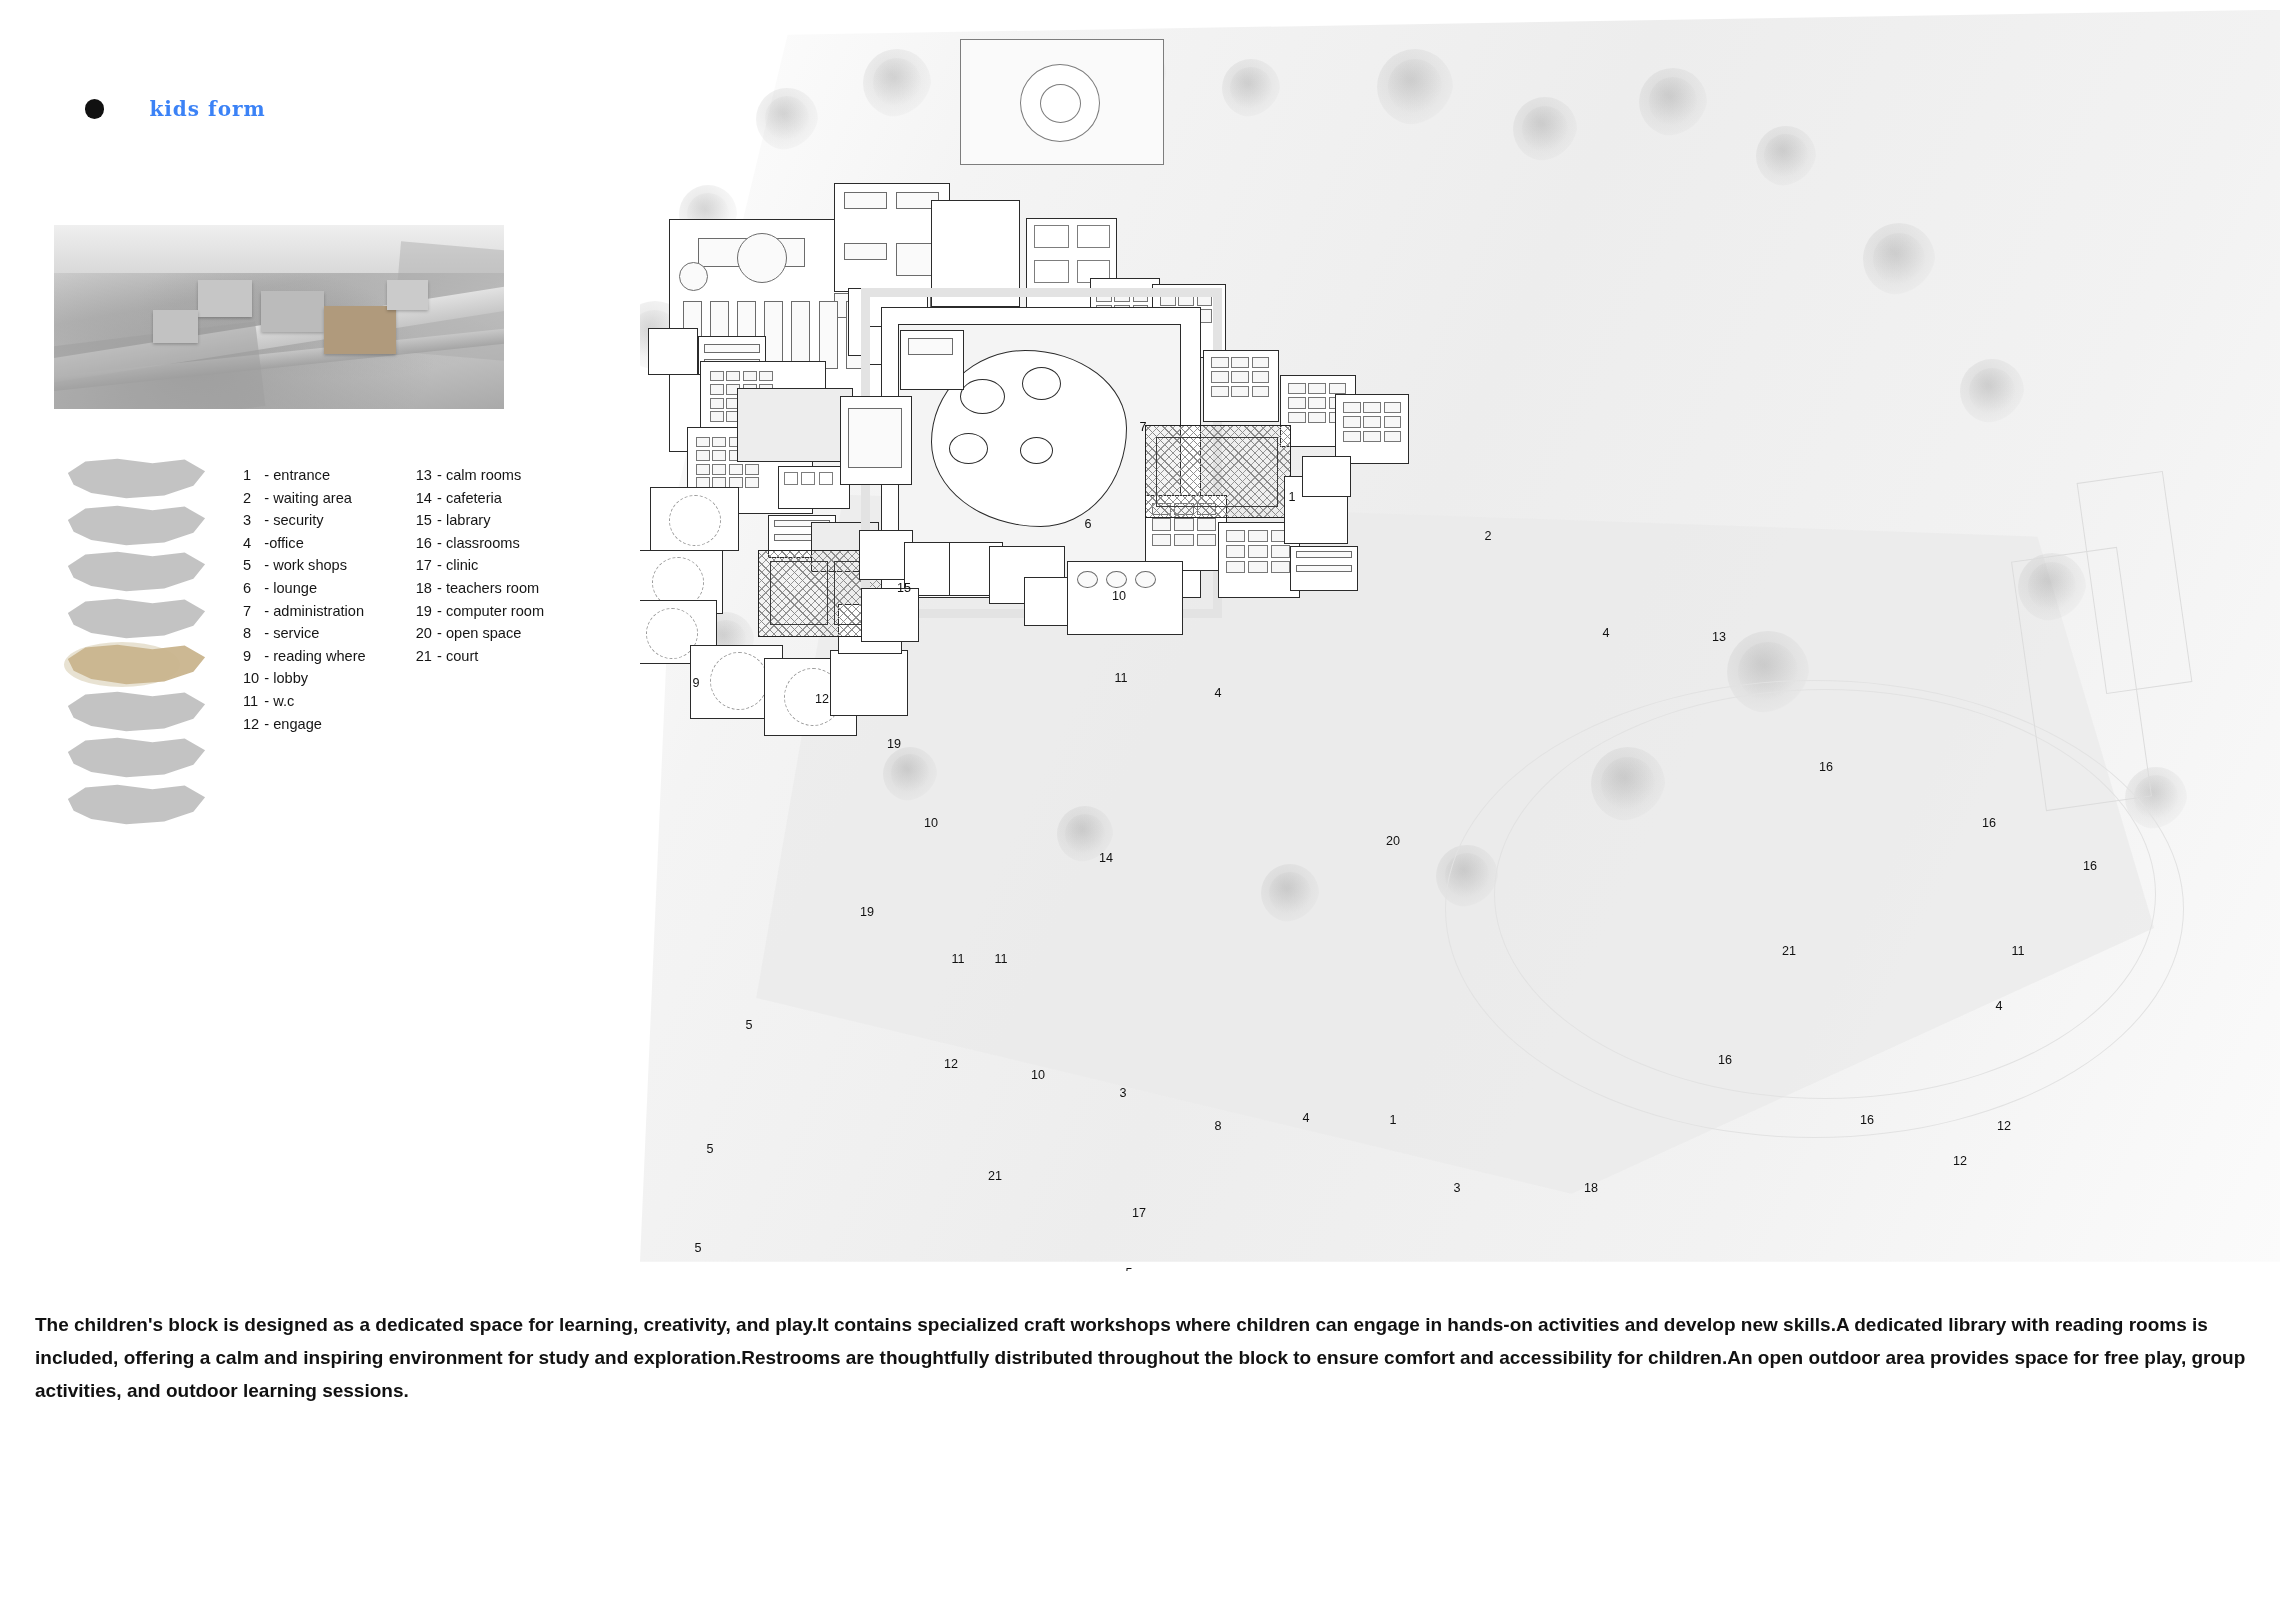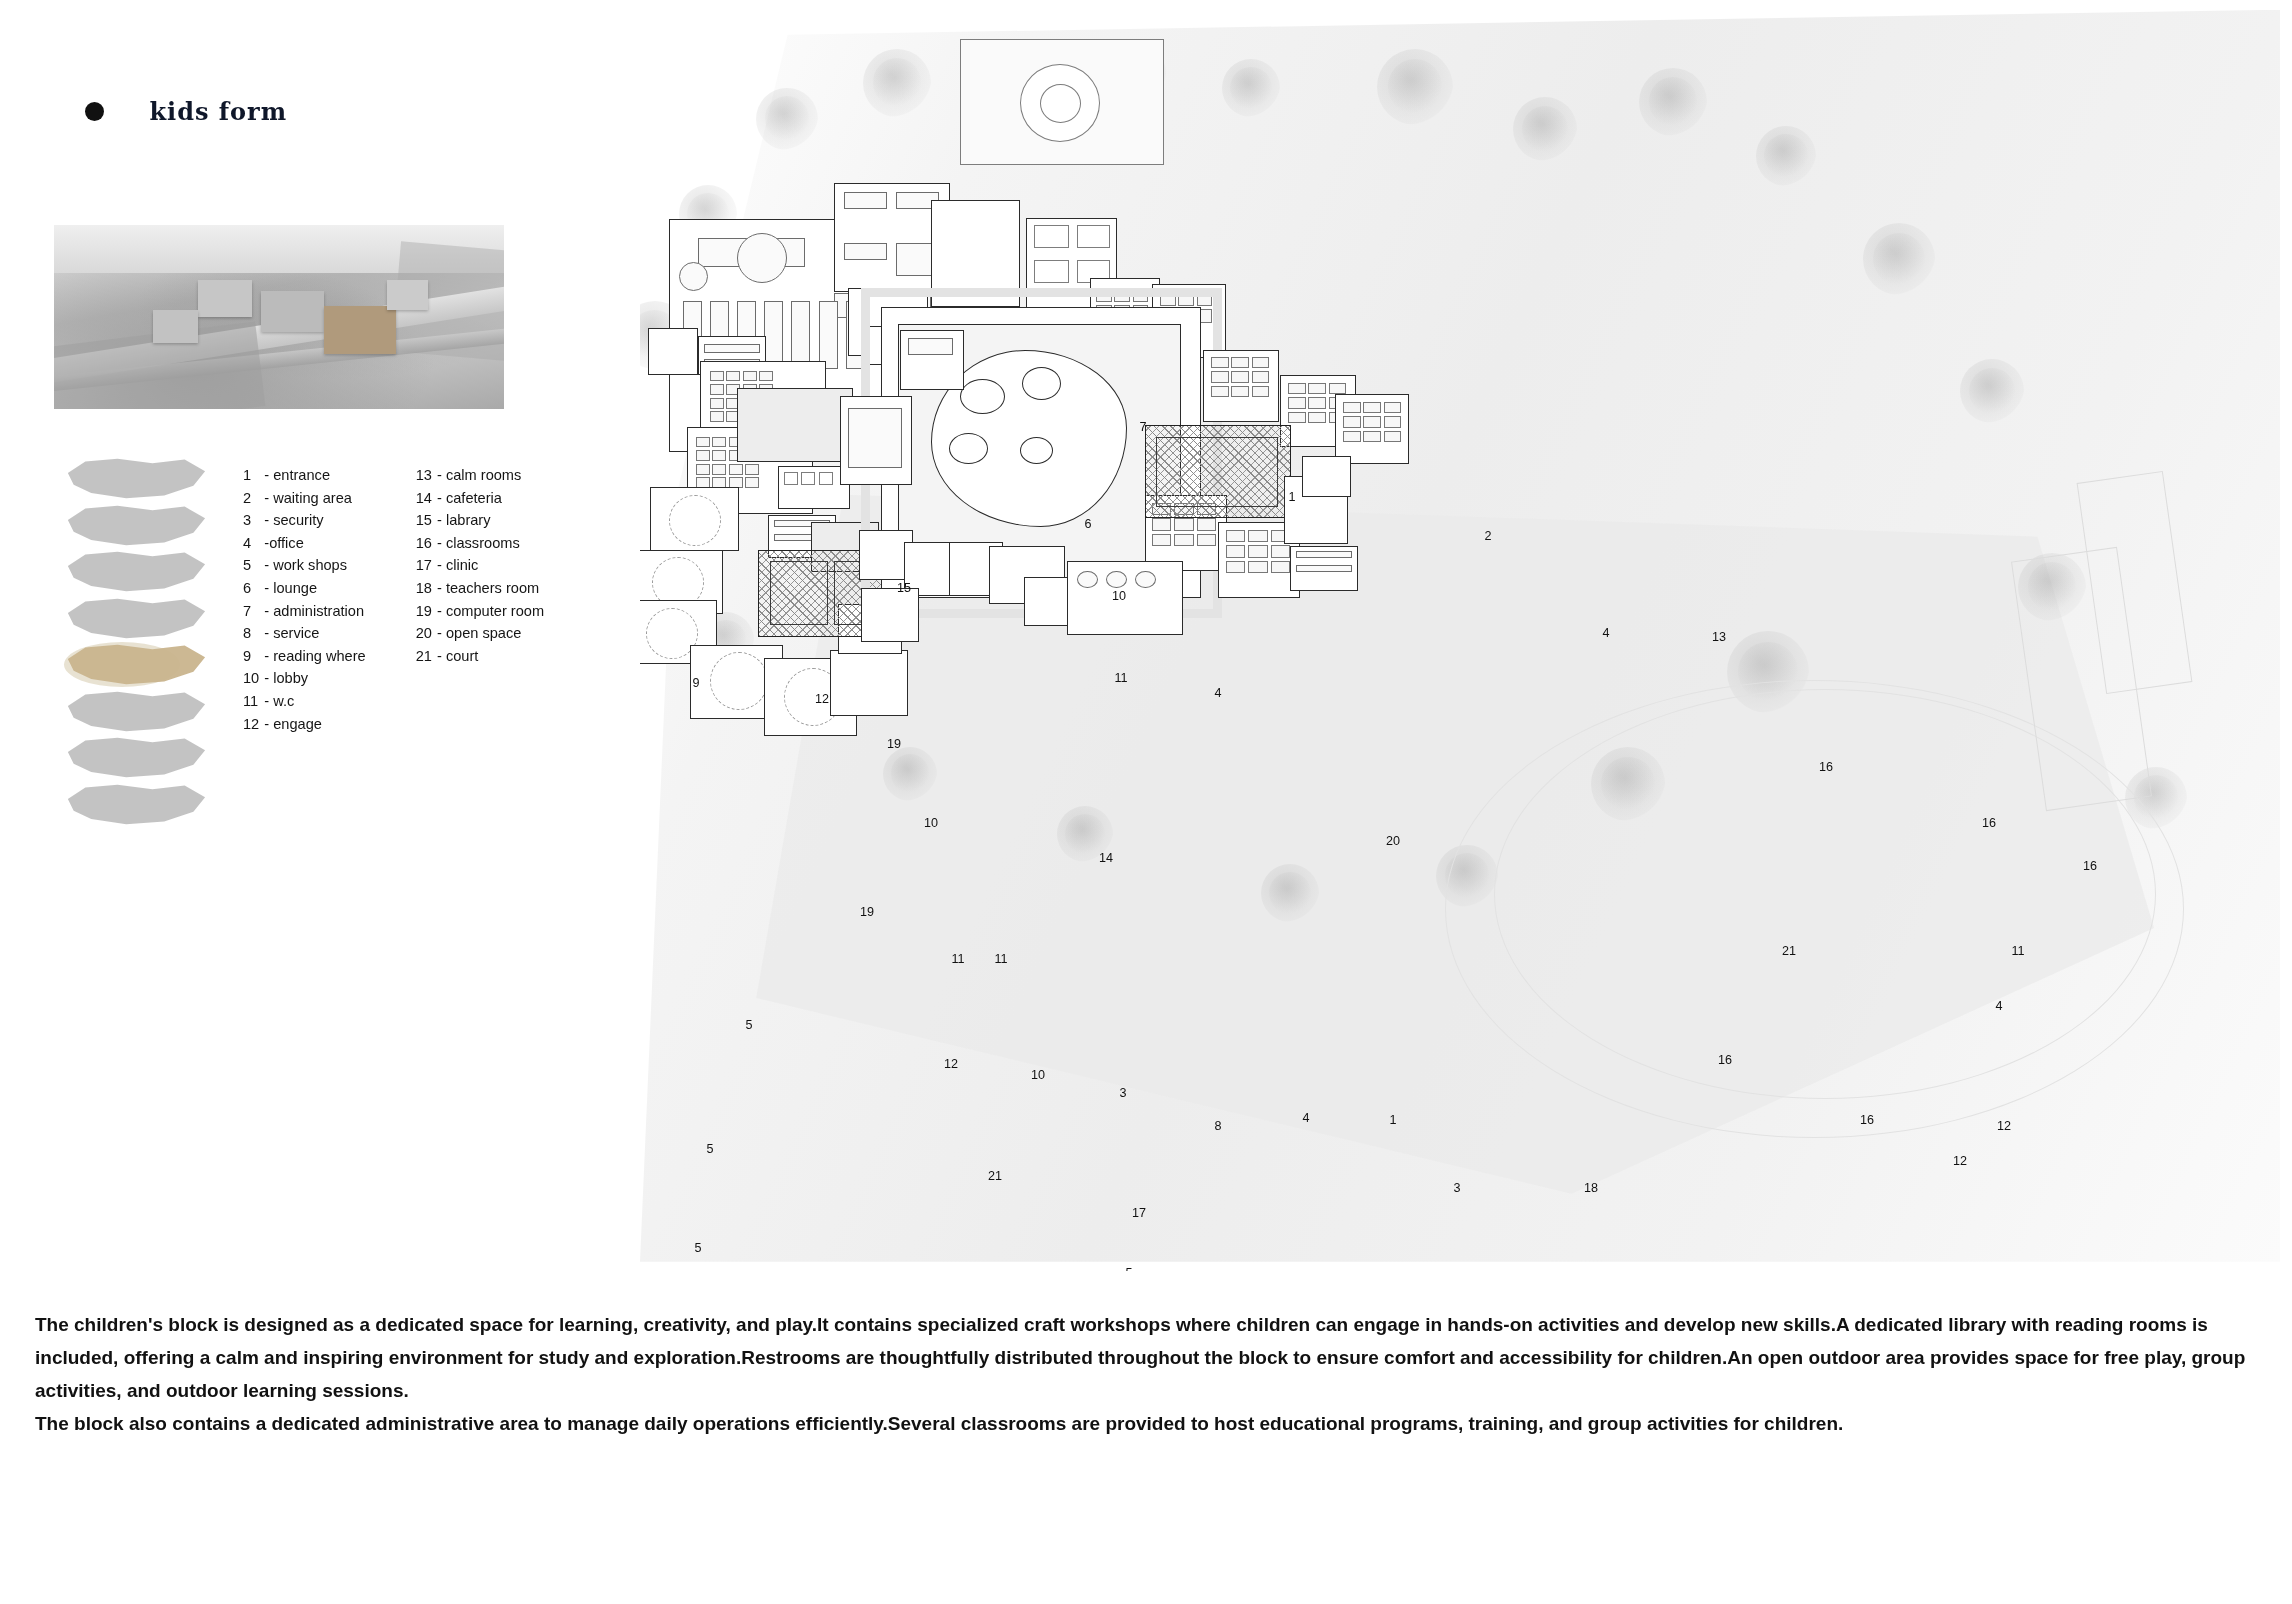--- a/index.html
+++ b/index.html
@@ -28,23 +28,23 @@
   #title-bullet {
     width: 19.4px;
     height: 19.4px;
     border-radius: 50%;
     background: #111;
     flex: 0 0 auto;
   }
   #title-text {
     font-family: "DejaVu Serif", serif;
     font-weight: bold;
-    font-size: 24px;
+    font-size: 20px;
     letter-spacing: 1px;
-    color: #0f172a;
+    color: #3b82f6;
   }
 
   
   #aerial-thumb {
     position: absolute;
     left: 54px;
     top: 225px;
     width: 450px;
     height: 184px;
     background:
@@ -634,15 +634,14 @@
         <div class="room-num" style="left: 355px; top: 1166px;">21</div>
         <div class="room-num" style="left: 58px; top: 1238px;">5</div>
         <div class="room-num" style="left: 499px; top: 1203px;">17</div>
         <div class="room-num" style="left: 489px; top: 1263px;">5</div>
       </div>
   </div>
 </div>
 
 <div id="description">
   <p>The children's block is designed as a dedicated space for learning, creativity, and play.It contains specialized craft workshops where children can engage in hands-on activities and develop new skills.A dedicated library with reading rooms is included, offering a calm and inspiring environment for study and exploration.Restrooms are thoughtfully distributed throughout the block to ensure comfort and accessibility for children.An open outdoor area provides space for free play, group activities, and outdoor learning sessions.</p>
-  <p>The block also contains a dedicated administrative area to manage daily operations efficiently.Several classrooms are provided to host educational programs, training, and group activities for children.</p>
 </div>
 
 
 </body></html>

